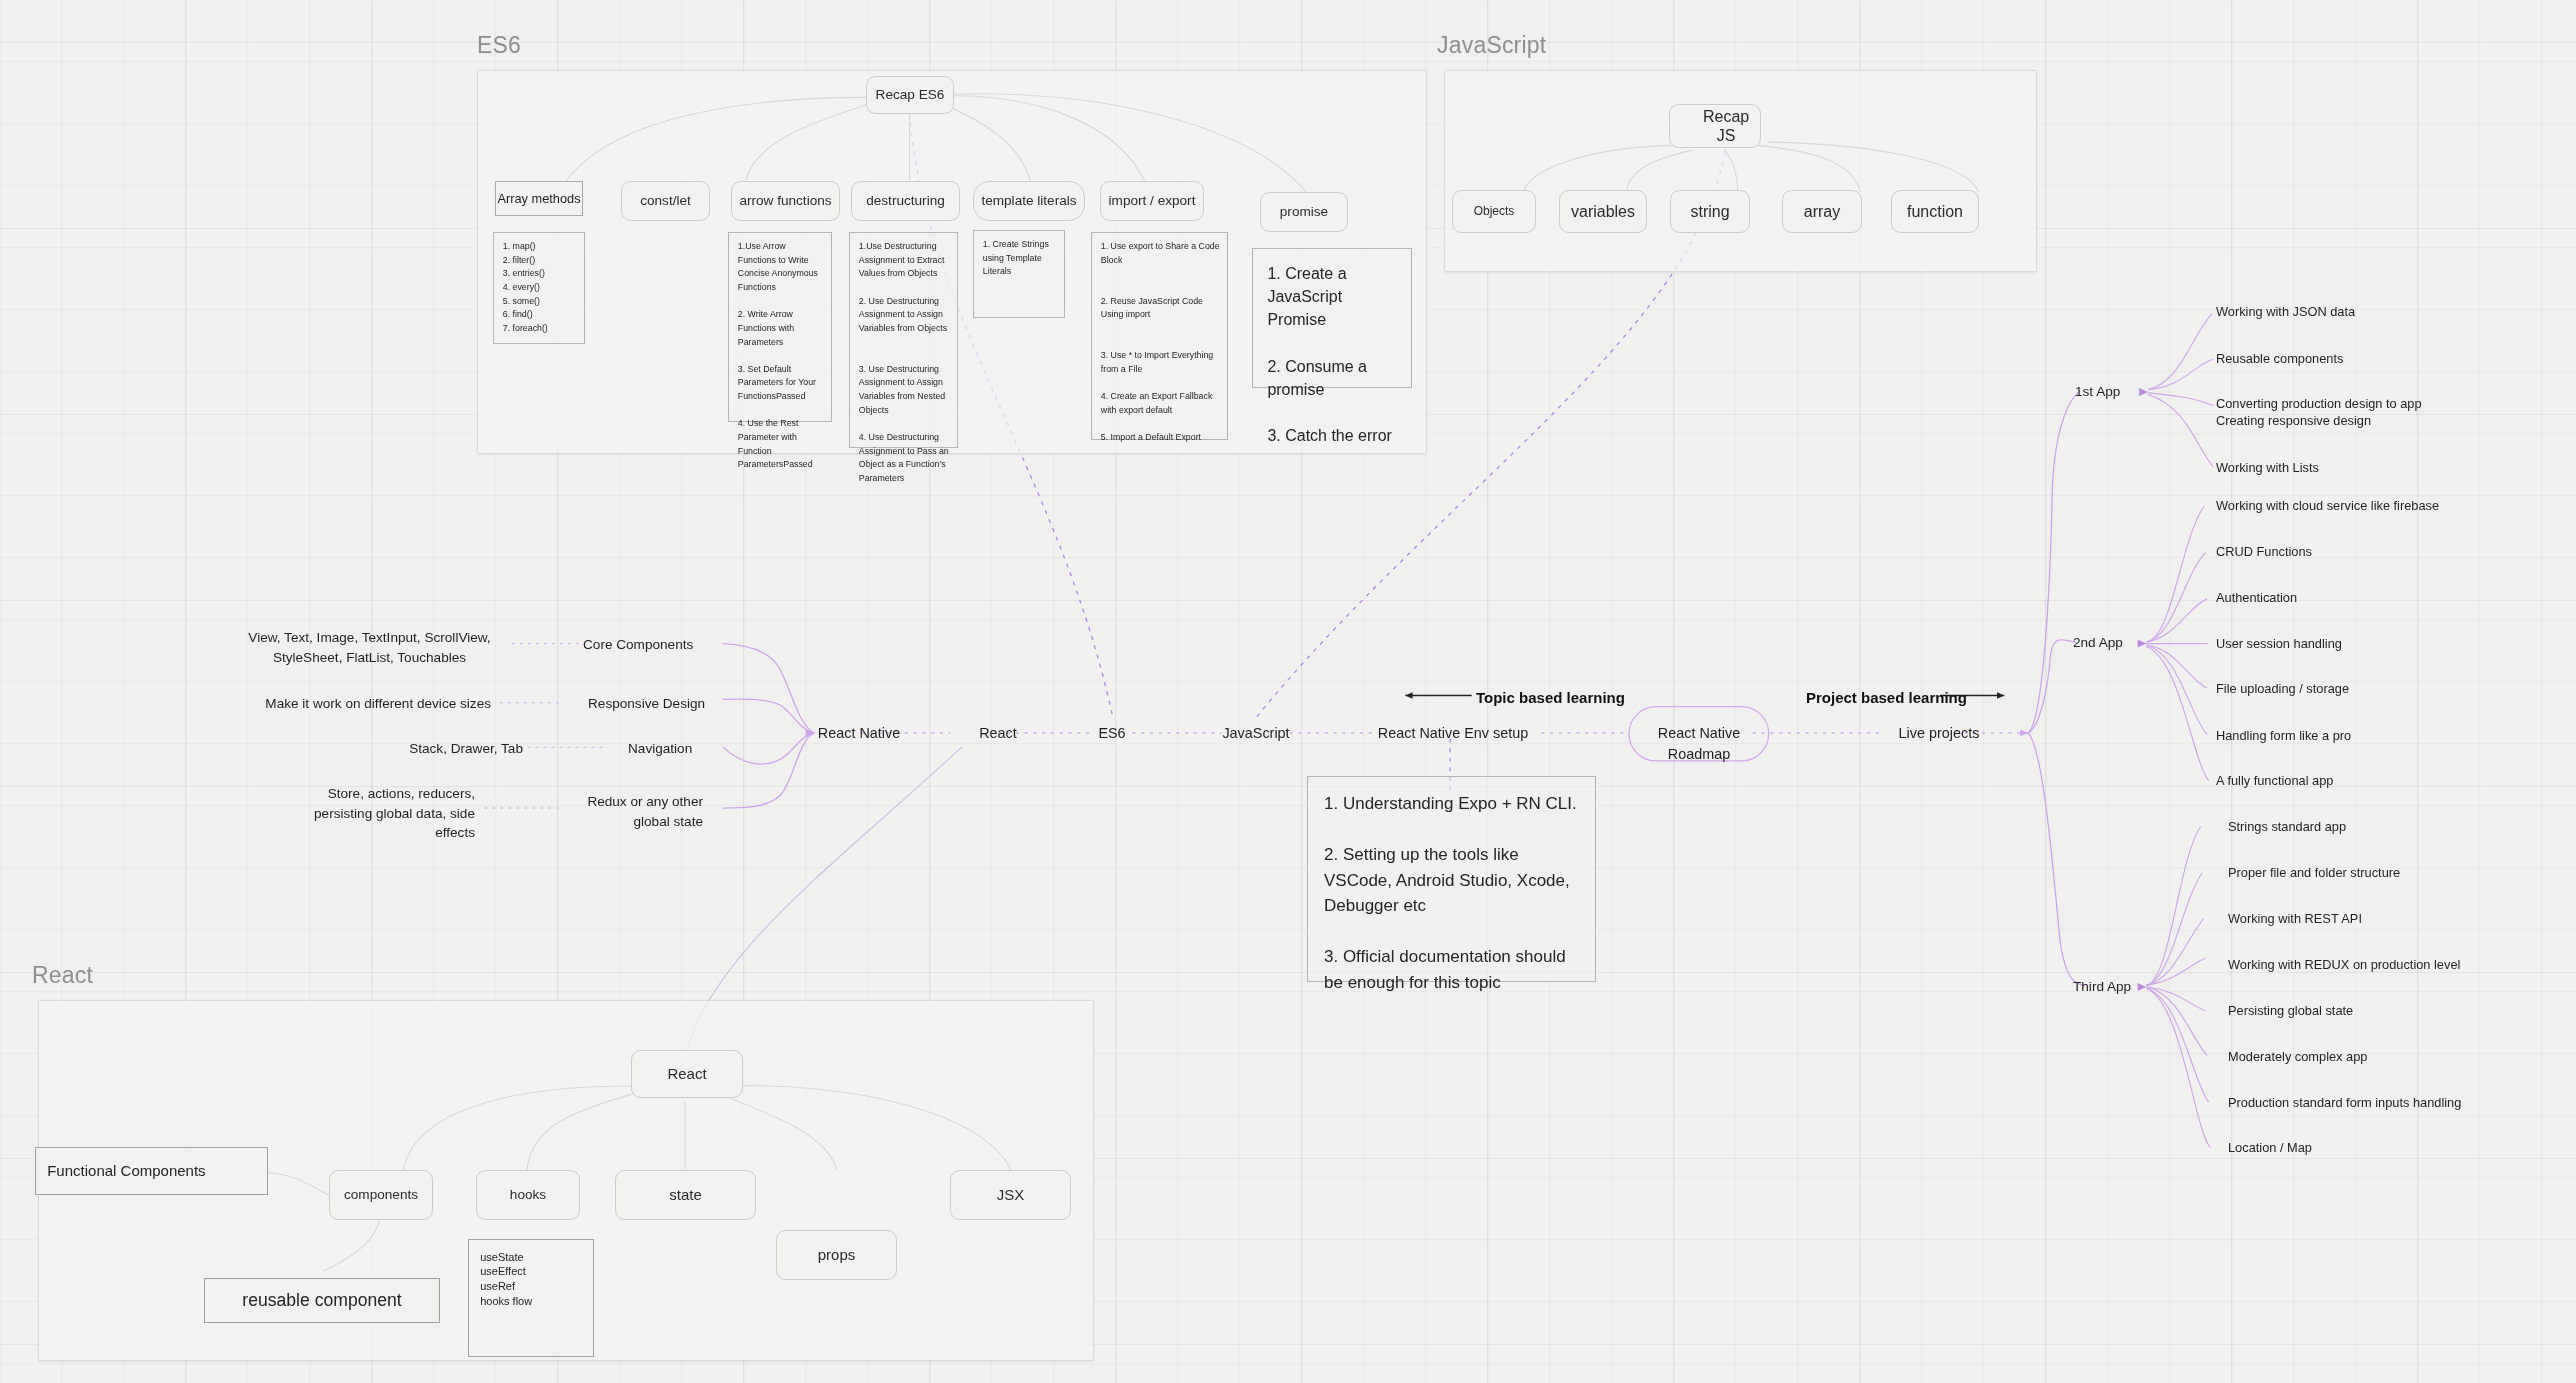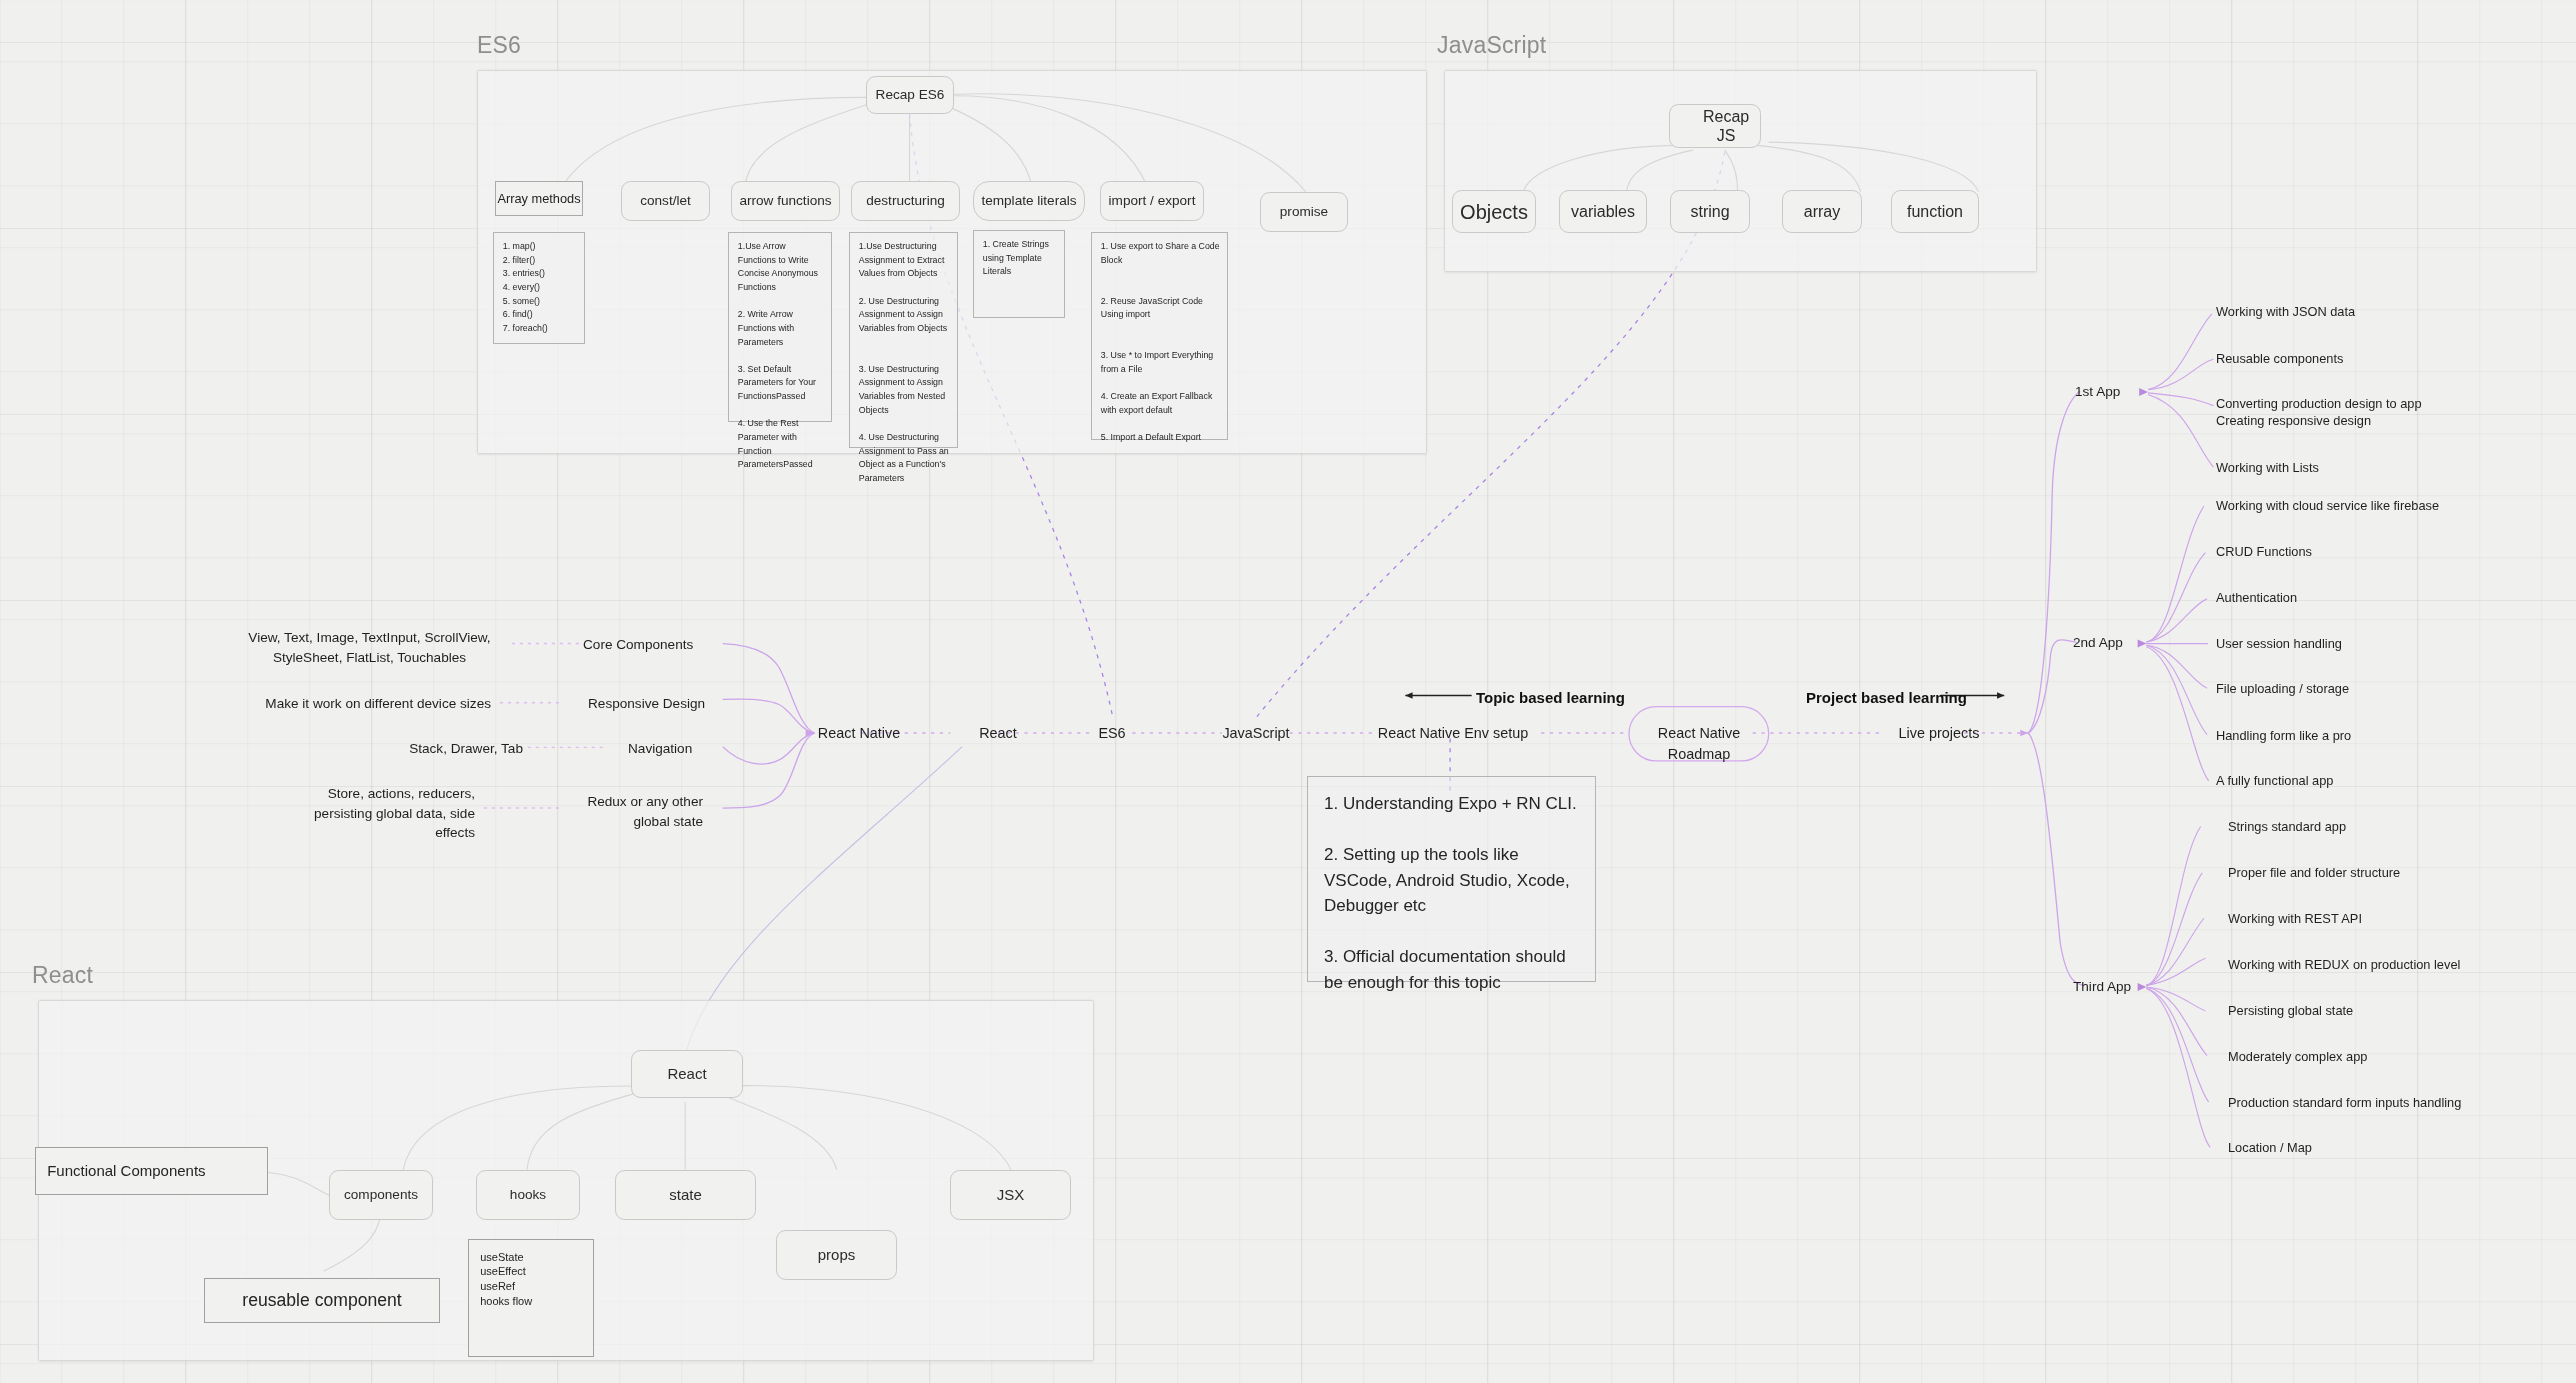--- a/index.html
+++ b/index.html
@@ -305,29 +305,34 @@
 
 
 2.  Reuse JavaScript Code Using import
 
 
 3. Use * to Import Everything from a File
 
 4. Create an Export Fallback with export default
 
 5. Import a Default Export</div>
+  <div class="detail big" style="left:1252px; top:248px; width:160px; height:140px;">1. Create a JavaScript Promise
+
+2. Consume a promise
+
+3. Catch the error</div>
 
   <div class="frame-title" style="left:1437px; top:32px;">JavaScript</div>
   <div class="frame" style="left:1444px; top:70px; width:591px; height:200px;"></div>
 
   <div class="pill" style="left:1669px; top:104px; width:92px; height:44px; font-size:16px;padding-left:27px;">
     <span>Recap JS</span>
   </div>
 
-  <div class="pill" style="left:1452px; top:190px; width:84px; height:43px; font-size:20px;">
+  <div class="pill" style="left:1452px; top:190px; width:84px; height:43px; font-size:12px;">
     <span>Objects</span>
   </div>
   <div class="pill" style="left:1559px; top:190px; width:88px; height:43px; font-size:16px;">
     <span>variables</span>
   </div>
   <div class="pill" style="left:1670px; top:190px; width:80px; height:43px; font-size:16px;">
     <span>string</span>
   </div>
   <div class="pill" style="left:1782px; top:190px; width:80px; height:43px; font-size:16px;">
     <span>array</span>

